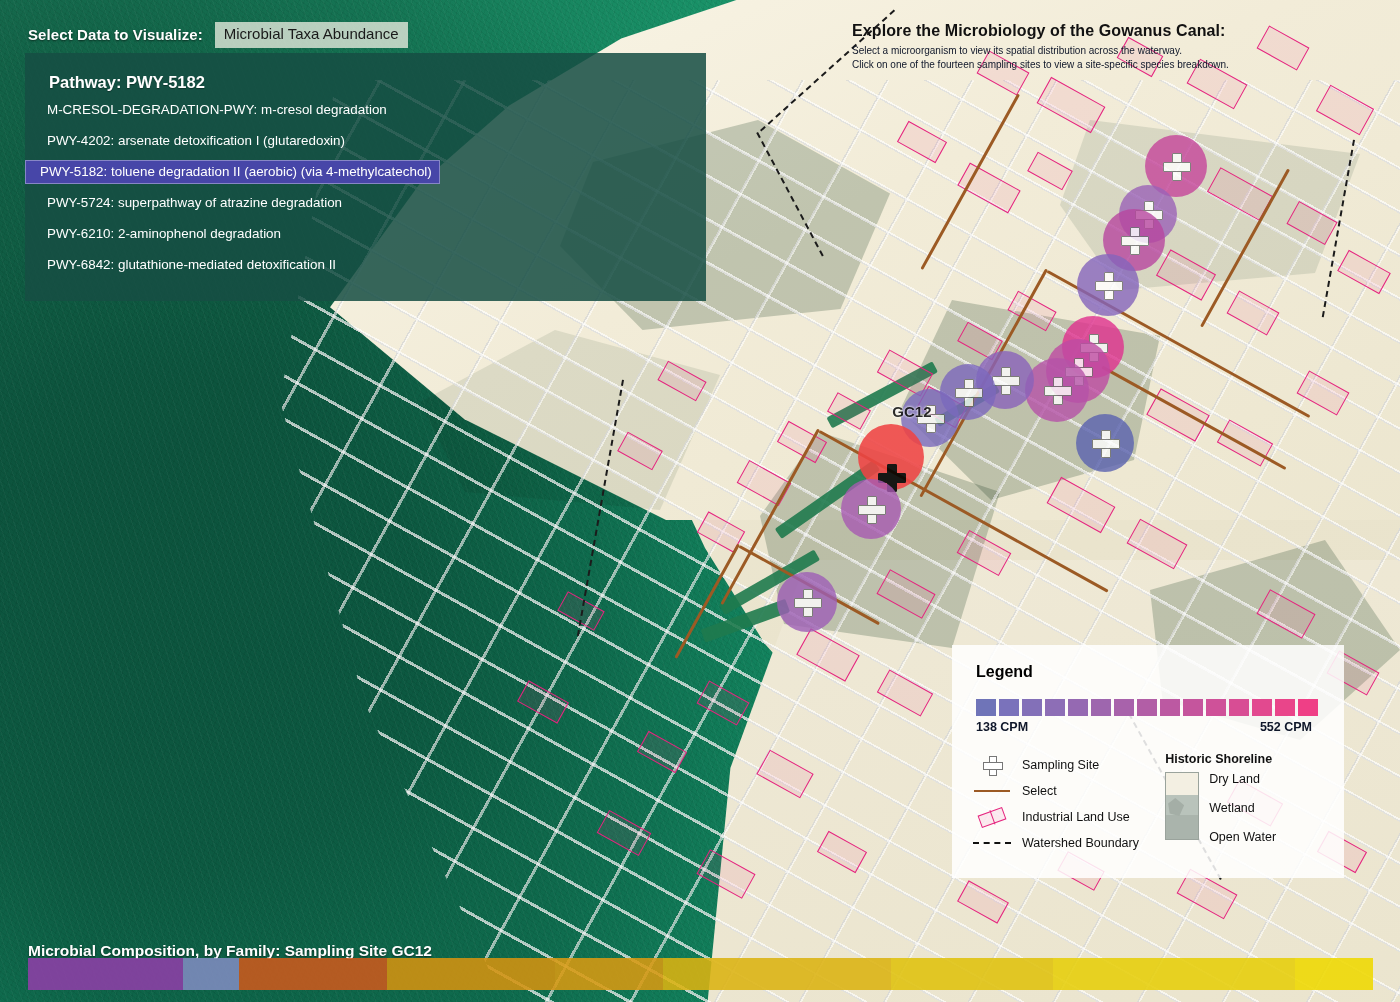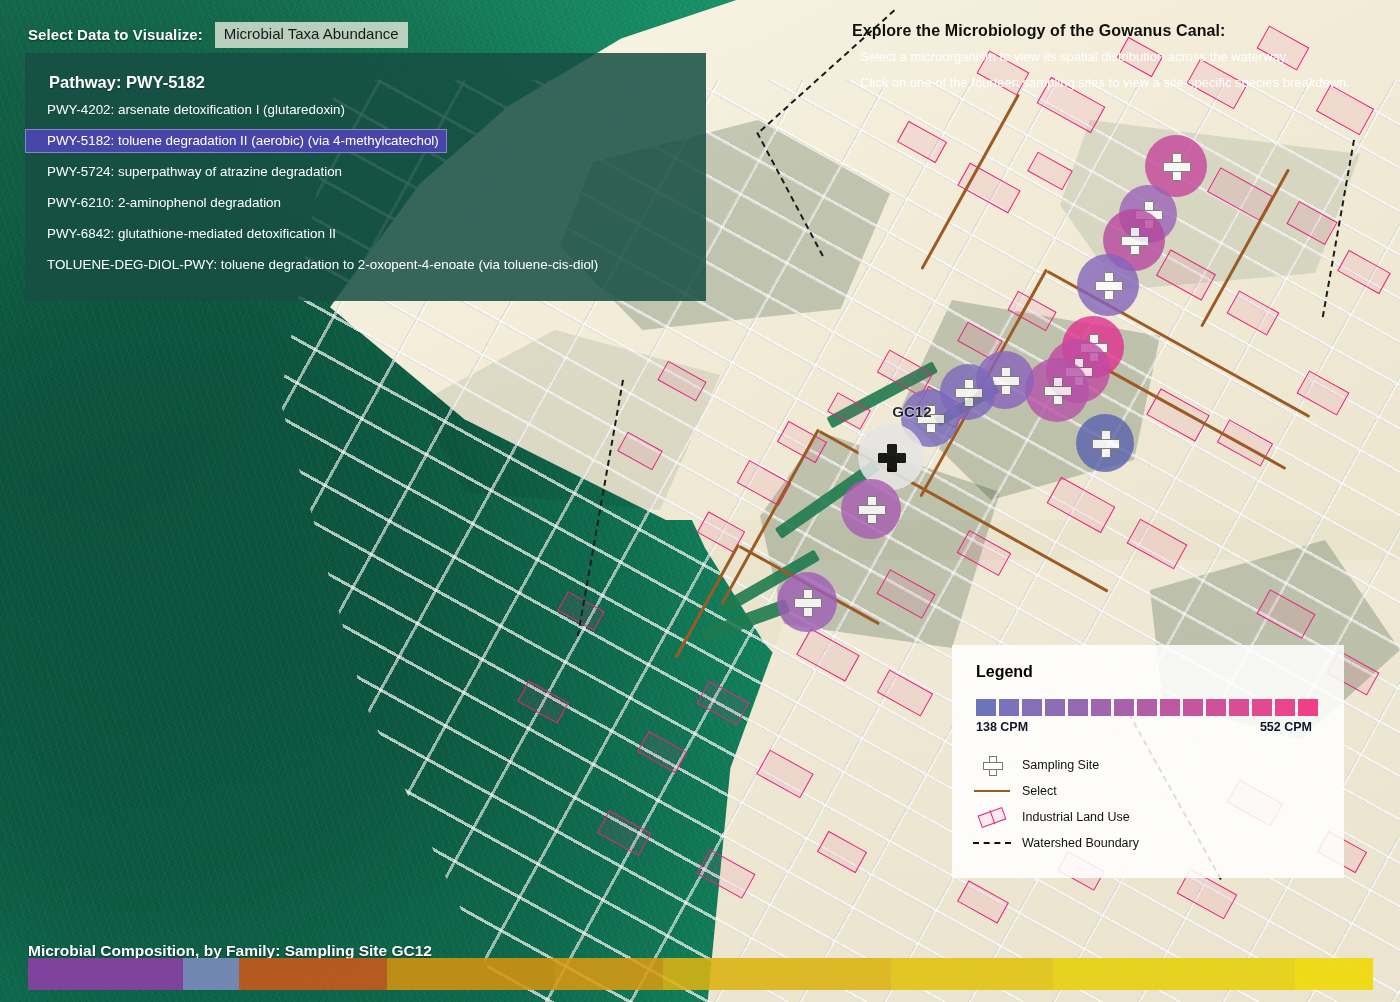--- a/index.html
+++ b/index.html
@@ -177,35 +177,35 @@
     font-size: 13.4px;
     line-height: 1.2;
     padding: 4px 8px 4px 22px;
     margin: 0 0 7px 0;
     cursor: pointer;
     white-space: nowrap;
     width: fit-content;
   }
   .pathway-item.selected {
     background: #4746a8;
-    padding-left: 22px;
+    padding-left: 15px;
     box-shadow: 0 0 0 1px rgba(255,255,255,.35) inset;
   }
 
   
   .explore-header {
     position: absolute; left: 852px; top: 22px;
     width: 540px; z-index: 30;
   }
   .explore-title {
     font-size: 16px; font-weight: 700; color:#111;
     margin: 0 0 4px 0; letter-spacing: .1px;
   }
   .explore-sub {
-    font-size: 13px; color:#ffffff; line-height: 1.38; margin: 8px;
+    font-size: 10px; color:#0f172a; line-height: 1.38; margin: 0;
   }
 
   
   .marker {
     position: absolute;
     border-radius: 50%;
     transform: translate(-50%,-50%);
     display: flex; align-items: center; justify-content: center;
     cursor: pointer;
     opacity: .80;
@@ -441,46 +441,46 @@
       </div>
       <div class="marker" style="left: 1005px; top: 380px; width: 58px; height: 58px; background: rgb(138, 99, 186); z-index: 28;">
         <span class="plus"></span>
       </div>
       <div class="marker" style="left: 968px; top: 392px; width: 56px; height: 56px; background: rgb(124, 104, 189); z-index: 29;">
         <span class="plus"></span>
       </div>
       <div class="marker" style="left: 930px; top: 418px; width: 58px; height: 58px; background: rgb(122, 106, 189); z-index: 30;">
         <span class="plus"></span>
       </div>
-      <div class="marker selected" style="left: 891px; top: 457px; width: 66px; height: 66px; background: #e5e5e5; z-index: 31;">
+      <div class="marker selected" style="left: 891px; top: 457px; width: 66px; height: 66px; background: #ef4444; z-index: 31; align-items: flex-end;">
         <span class="plus"></span>
         <span class="marker-label">GC12</span>
       </div>
       <div class="marker" style="left: 871px; top: 509px; width: 60px; height: 60px; background: rgb(168, 91, 178); z-index: 32;">
         <span class="plus"></span>
       </div>
       <div class="marker" style="left: 807px; top: 602px; width: 60px; height: 60px; background: rgb(158, 95, 182); z-index: 33;">
         <span class="plus"></span>
       </div>
     </div>
 
   <div class="toolbar">
     <span class="toolbar-label">Select Data to Visualize:</span>
     <button class="toggle-btn inactive">Microbial Taxa Abundance</button>
   </div>
 
   <div class="pathway-panel">
     <div class="panel-title">Pathway: PWY-5182</div>
     <div class="pathway-list" id="pathway-list">
+        <div class="pathway-item">M-CRESOL-DEGRADATION-PWY: m-cresol degradation</div>
         <div class="pathway-item">PWY-4202: arsenate detoxification I (glutaredoxin)</div>
         <div class="pathway-item selected">PWY-5182: toluene degradation II (aerobic) (via 4-methylcatechol)</div>
         <div class="pathway-item">PWY-5724: superpathway of atrazine degradation</div>
         <div class="pathway-item">PWY-6210: 2-aminophenol degradation</div>
         <div class="pathway-item">PWY-6842: glutathione-mediated detoxification II</div>
-        <div class="pathway-item">TOLUENE-DEG-DIOL-PWY: toluene degradation to 2-oxopent-4-enoate (via toluene-cis-diol)</div>
       </div>
   </div>
 
   <div class="explore-header">
     <div class="explore-title">Explore the Microbiology of the Gowanus Canal:</div>
     <p class="explore-sub">Select a microorganism to view its spatial distribution across the waterway.</p>
     <p class="explore-sub">Click on one of the fourteen sampling sites to view a site-specific species breakdown.</p>
   </div>
 
   <div class="legend">
@@ -528,20 +528,31 @@
           <span>Industrial Land Use</span>
         </div>
         <div class="legend-row">
           <span class="swatch">
               <span class="ic-dash"></span>
             </span>
           <span>Watershed Boundary</span>
         </div>
       </div>
 
+      <div class="legend-right">
+        <div class="shore-title">Historic Shoreline</div>
+        <div class="shore-body">
+          <div class="shore-swatch"></div>
+          <div class="shore-labels">
+            <span>Dry Land</span>
+            <span>Wetland</span>
+            <span>Open Water</span>
+          </div>
+        </div>
+      </div>
     </div>
   </div>
 
   <div class="composition">
     <div class="comp-title">Microbial Composition, by Family: Sampling Site GC12</div>
     <div class="comp-bar" id="comp-bar">
         <div style="background: rgb(142, 63, 168); width: 11.5%;"></div>
         <div style="background: rgb(127, 140, 192); width: 4.2%;"></div>
         <div style="background: rgb(204, 90, 29); width: 11%;"></div>
         <div style="background: rgb(212, 147, 16); width: 12.5%;"></div>

